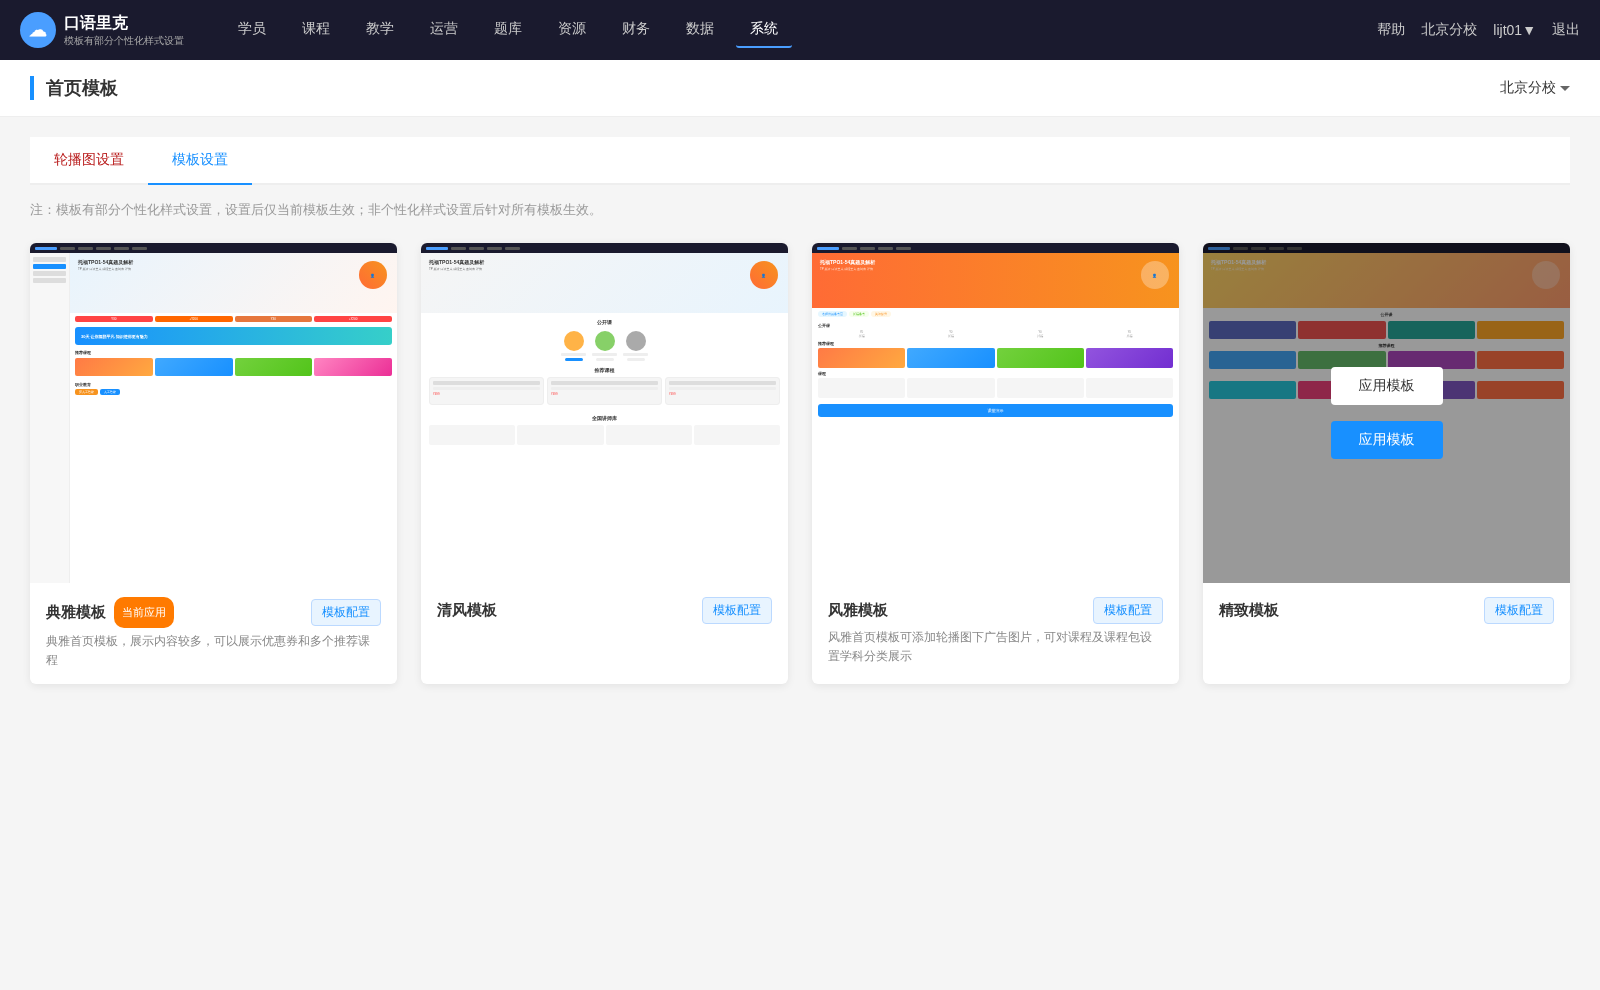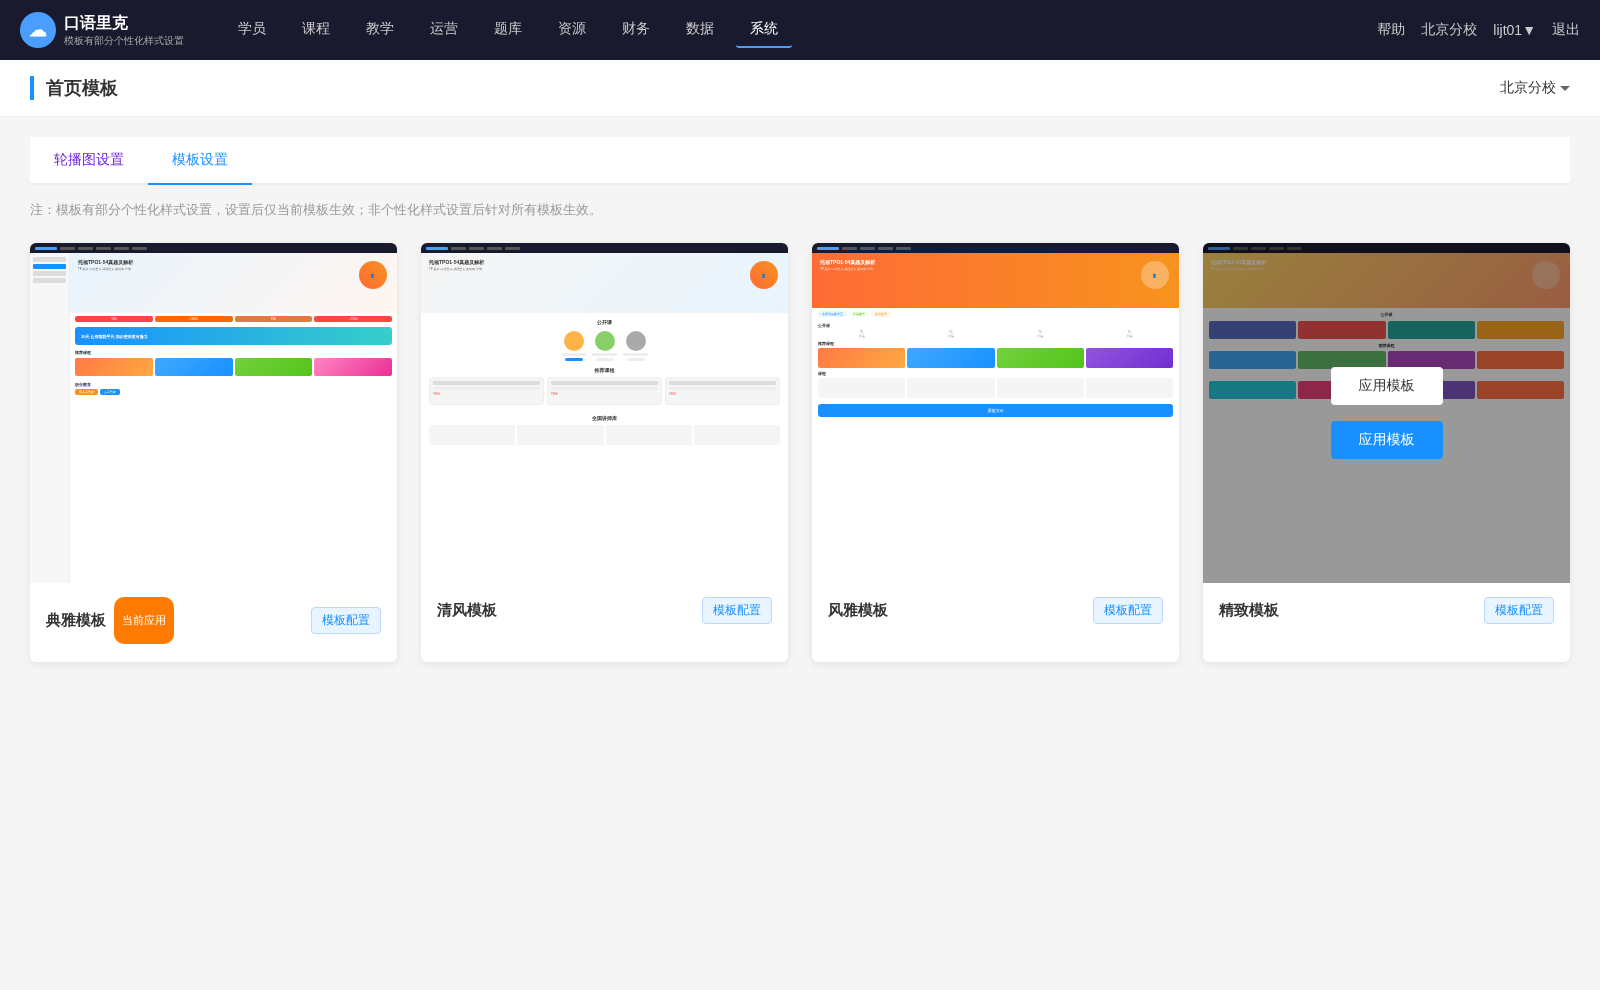--- a/index.html
+++ b/index.html
@@ -20,41 +20,41 @@
     
     .page-header { background: white; padding: 16px 30px; display: flex; justify-content: space-between; align-items: center; border-bottom: 1px solid #eee; }
     .page-title { font-size: 18px; font-weight: bold; color: #333; border-left: 4px solid #1890ff; padding-left: 12px; }
     .branch-selector { color: #333; font-size: 14px; cursor: pointer; display: flex; align-items: center; gap: 4px; }
 
     
     .content { padding: 20px 30px; }
 
     
     .tabs { background: white; border-bottom: 2px solid #eee; display: flex; margin-bottom: 16px; }
-    .tab { padding: 14px 24px; cursor: pointer; font-size: 14px; color: #6d28d9; border-bottom: 2px solid transparent; margin-bottom: -2px; }
+    .tab { padding: 14px 24px; cursor: pointer; font-size: 14px; color: #b91c1c; border-bottom: 2px solid transparent; margin-bottom: -2px; }
     .tab.active { color: #1890ff; border-bottom: 2px solid #1890ff; font-weight: 500; }
 
     
     .note { color: #999; font-size: 13px; margin-bottom: 24px; }
 
     
     .templates-grid { display: grid; grid-template-columns: repeat(4, 1fr); gap: 24px; }
 
     
     .template-card { background: white; border-radius: 6px; overflow: hidden; box-shadow: 0 2px 8px rgba(0,0,0,0.08); }
     .template-preview { position: relative; width: 100%; height: 340px; overflow: hidden; background: #f0f0f0; cursor: pointer; }
     .template-overlay { position: absolute; top: 0; left: 0; right: 0; bottom: 0; background: rgba(0,0,0,0.5); display: flex; flex-direction: column; align-items: center; justify-content: center; gap: 16px; opacity: 0; transition: opacity 0.2s; }
     .template-card:last-child .template-overlay { opacity: 1; }
     .btn-preview { background: white; color: #333; border: none; padding: 10px 28px; border-radius: 4px; cursor: pointer; font-size: 14px; font-weight: 500; }
     .btn-apply { background: #1890ff; color: white; border: none; padding: 10px 28px; border-radius: 4px; cursor: pointer; font-size: 14px; font-weight: 500; }
 
     .template-info { padding: 14px 16px; }
     .template-name-row { display: flex; align-items: center; gap: 8px; margin-bottom: 4px; }
     .template-name { font-size: 15px; font-weight: bold; color: #333; }
-    .badge-current { background: #ff7a00; color: white; font-size: 11px; padding: 16px 8px; border-radius: 10px; }
+    .badge-current { background: #ff7a00; color: white; font-size: 11px; padding: 8px 8px; border-radius: 10px; }
     .btn-config { margin-left: auto; background: #e8f4ff; color: #1890ff; border: 1px solid #bbd9ff; padding: 4px 10px; border-radius: 4px; cursor: pointer; font-size: 12px; }
     .template-desc { font-size: 12px; color: #888; line-height: 1.6; }
 
     .chevron-down { display: inline-block; width: 0; height: 0; border-left: 5px solid transparent; border-right: 5px solid transparent; border-top: 5px solid #666; }
   </style>
 </head>
 <body>
 
 <nav class="nav">
   <div class="nav-logo">
@@ -166,20 +166,21 @@
           <button class="btn-preview">预览模板</button>
           <button class="btn-apply">应用模板</button>
         </div>
       </div>
       <div class="template-info">
         <div class="template-name-row">
           <span class="template-name">典雅模板</span>
           <span class="badge-current">当前应用</span>
           <button class="btn-config">模板配置</button>
         </div>
+        <div class="template-desc">典雅首页模板，展示内容较多，可以展示优惠券和多个推荐课程</div>
       </div>
     </div>
 
     <div class="template-card">
       <div class="template-preview">
         <div style="width:100%;height:100%;background:white;overflow:hidden;">
           <div style="background:#1a1a2e;height:10px;display:flex;align-items:center;padding:0 5px;gap:6px;">
             <div style="display:flex;gap:3px;">
               <div style="width:22px;height:3px;background:#4a9eff;border-radius:1px;"></div>
               <div style="width:15px;height:3px;background:#555;border-radius:1px;"></div>
@@ -320,20 +321,21 @@
         <div class="template-overlay">
           <button class="btn-preview">预览模板</button>
           <button class="btn-apply">应用模板</button>
         </div>
       </div>
       <div class="template-info">
         <div class="template-name-row">
           <span class="template-name">风雅模板</span>
           <button class="btn-config">模板配置</button>
         </div>
+        <div class="template-desc">风雅首页模板可添加轮播图下广告图片，可对课程及课程包设置学科分类展示</div>
       </div>
     </div>
 
     <div class="template-card">
       <div class="template-preview" style="position:relative;">
         <div style="width:100%;height:100%;background:white;overflow:hidden;filter:brightness(0.6);">
           <div style="background:#1a1a2e;height:10px;display:flex;align-items:center;padding:0 5px;gap:6px;">
             <div style="display:flex;gap:3px;">
               <div style="width:22px;height:3px;background:#4a9eff;border-radius:1px;"></div>
               <div style="width:15px;height:3px;background:#555;border-radius:1px;"></div>

